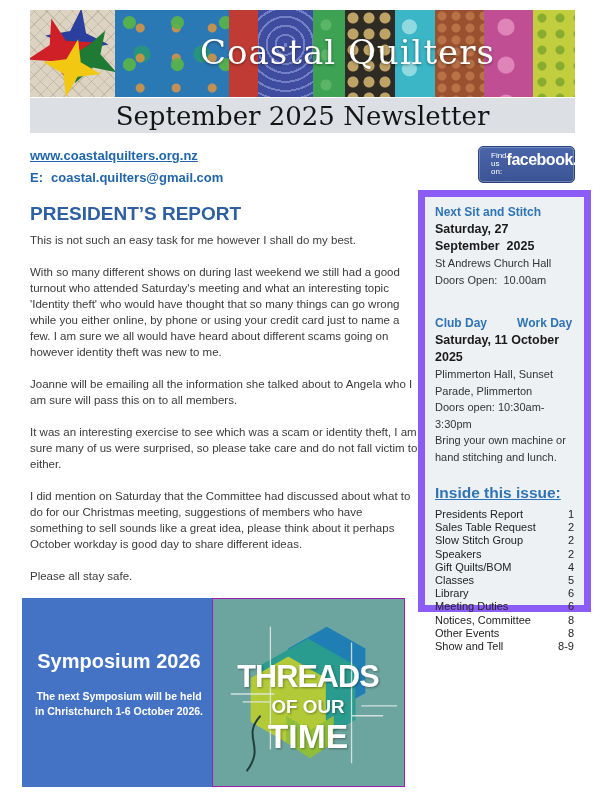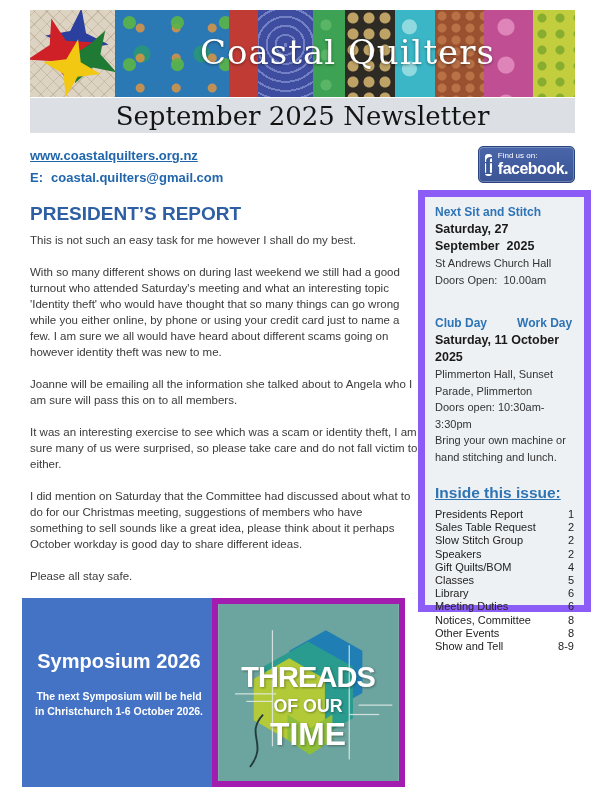--- a/index.html
+++ b/index.html
@@ -48,21 +48,21 @@
   .email-line{font-size:13px;font-weight:bold;color:#2166ac;}
   .email-line .lbl{margin-right:8px;}
 
   
   .fb-badge{position:absolute;left:478px;top:146px;width:97px;height:37px;border-radius:5px;
     background:linear-gradient(#4a66aa,#3b5494);border:1px solid #29447e;
     display:flex;align-items:center;padding:0 6px;box-sizing:border-box;box-shadow:inset 0 0 0 1px rgba(255,255,255,.25);}
   .fb-f{width:22px;height:22px;background:#ffffff;border-radius:3px;margin-right:6px;
     display:flex;align-items:flex-end;justify-content:center;overflow:hidden;}
   .fb-f span{font-family:"DejaVu Serif",serif;font-weight:bold;font-size:22px;line-height:20px;color:#3b5998;}
-  .fb-text{display:flex;flex-direction:column;line-height:1;}
+  .fb-text{display:flex;flex-direction:row;line-height:1;}
   .fb-find{font-size:8px;color:#ffffff;margin-bottom:1px;}
   .fb-word{font-size:16px;font-weight:bold;color:#ffffff;letter-spacing:-.5px;}
 
   
   .report{position:absolute;left:30px;top:203px;width:388px;}
   .report-h{font-size:19px;font-weight:bold;color:#2e5fa3;margin:0 0 7px 0;}
   .report p{margin:0 0 16px 0;font-size:11.5px;line-height:16px;color:#3a3a3a;}
   .signature{font-size:15px;color:#3a3a3a;margin-top:4px;}
 
   
@@ -75,21 +75,21 @@
   .clubday{display:flex;gap:30px;}
   .toc-h{font-size:15.5px;font-weight:bold;color:#2e74b5;text-decoration:underline;margin:19px 0 6px 0;}
   .toc-row{display:flex;justify-content:space-between;font-size:11px;line-height:13.2px;color:#222;}
   .toc-row .pg{text-align:right;}
 
   
   .symposium{position:absolute;left:22px;top:598px;width:194px;height:189px;background:#4472c4;
     color:#ffffff;text-align:center;box-sizing:border-box;padding:52px 10px 0 10px;}
   .sym-title{font-size:20px;font-weight:bold;margin-bottom:16px;}
   .sym-body{font-size:10.5px;font-weight:bold;line-height:15px;}
-  .threads{position:absolute;left:212px;top:598px;width:193px;height:189px;border:6px solid #a21caf;box-sizing:border-box;}
+  .threads{position:absolute;left:212px;top:598px;width:193px;height:189px;border:1px solid #a21caf;box-sizing:border-box;}
   .threads svg{display:block;width:100%;height:100%;}
   .threads text{font-family:"Liberation Sans",sans-serif;font-weight:bold;fill:#ffffff;}
   .threads .txtgrp{filter:drop-shadow(1.5px 1.5px 1px rgba(0,0,0,.35));}
 </style>
 </head>
 <body>
 
 <div class="page">
 
   <div class="banner">

